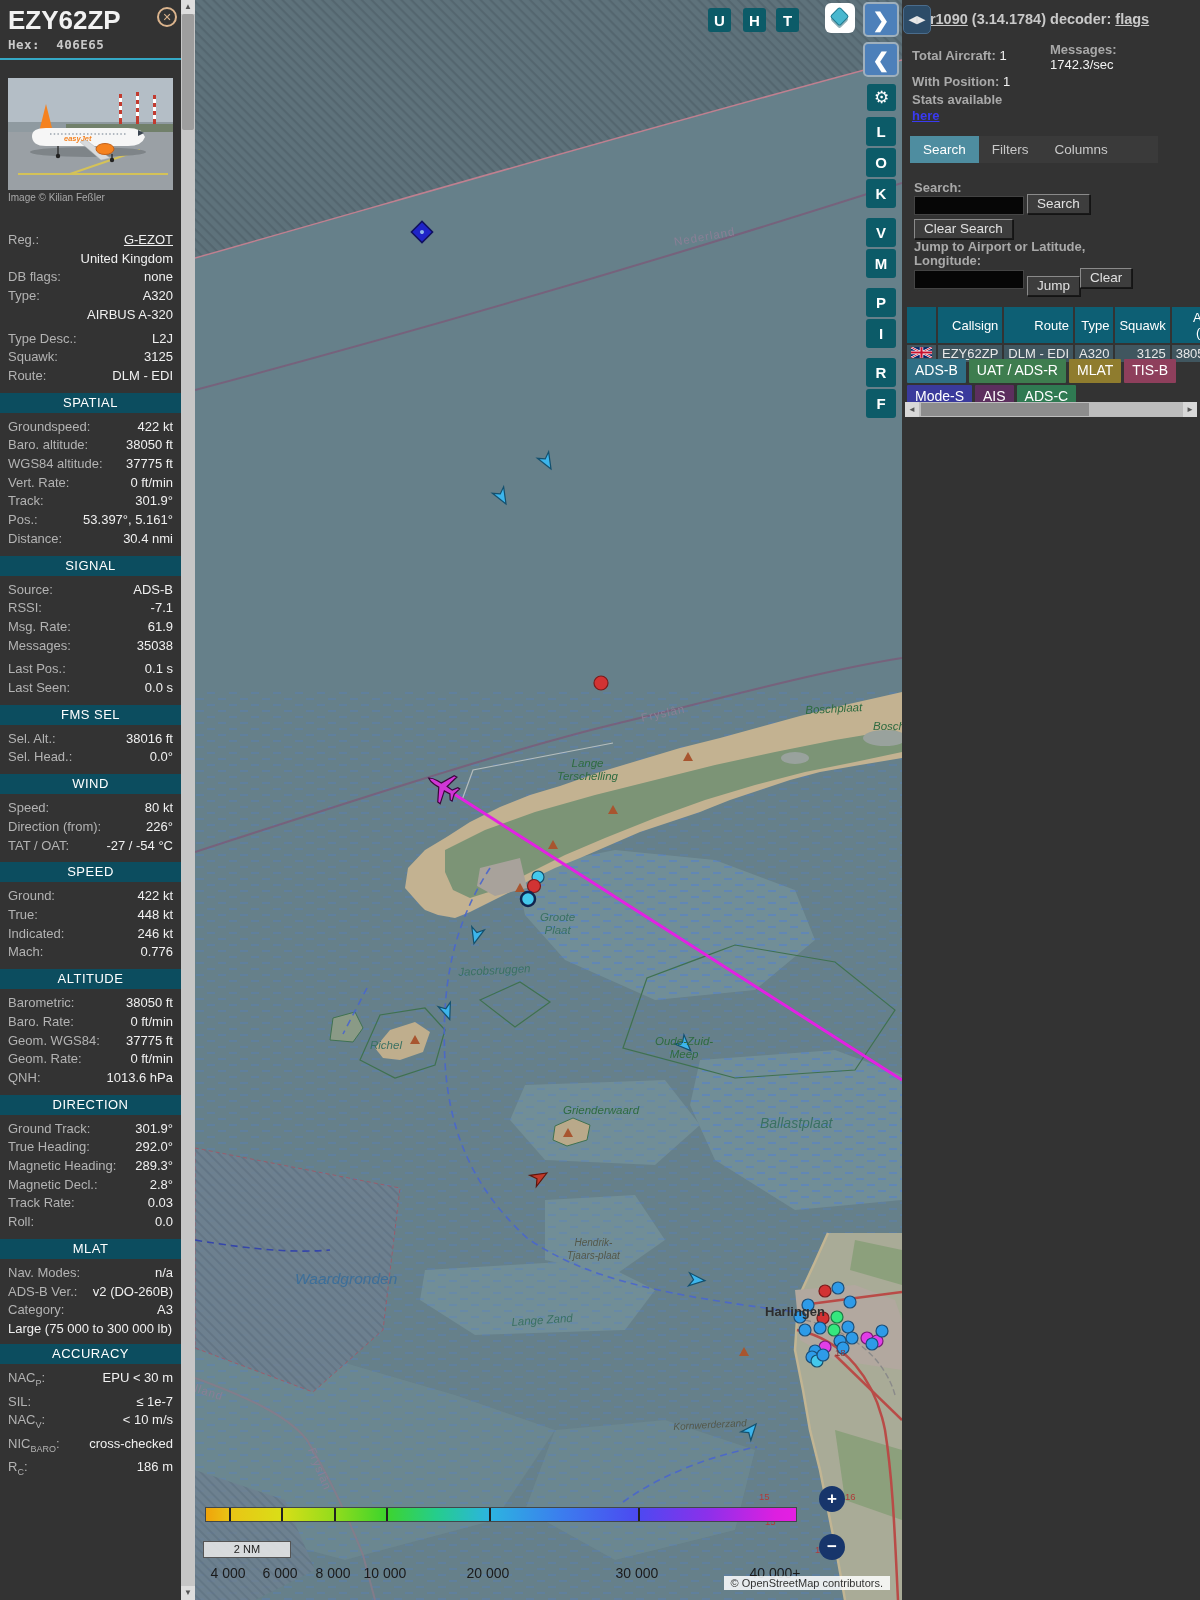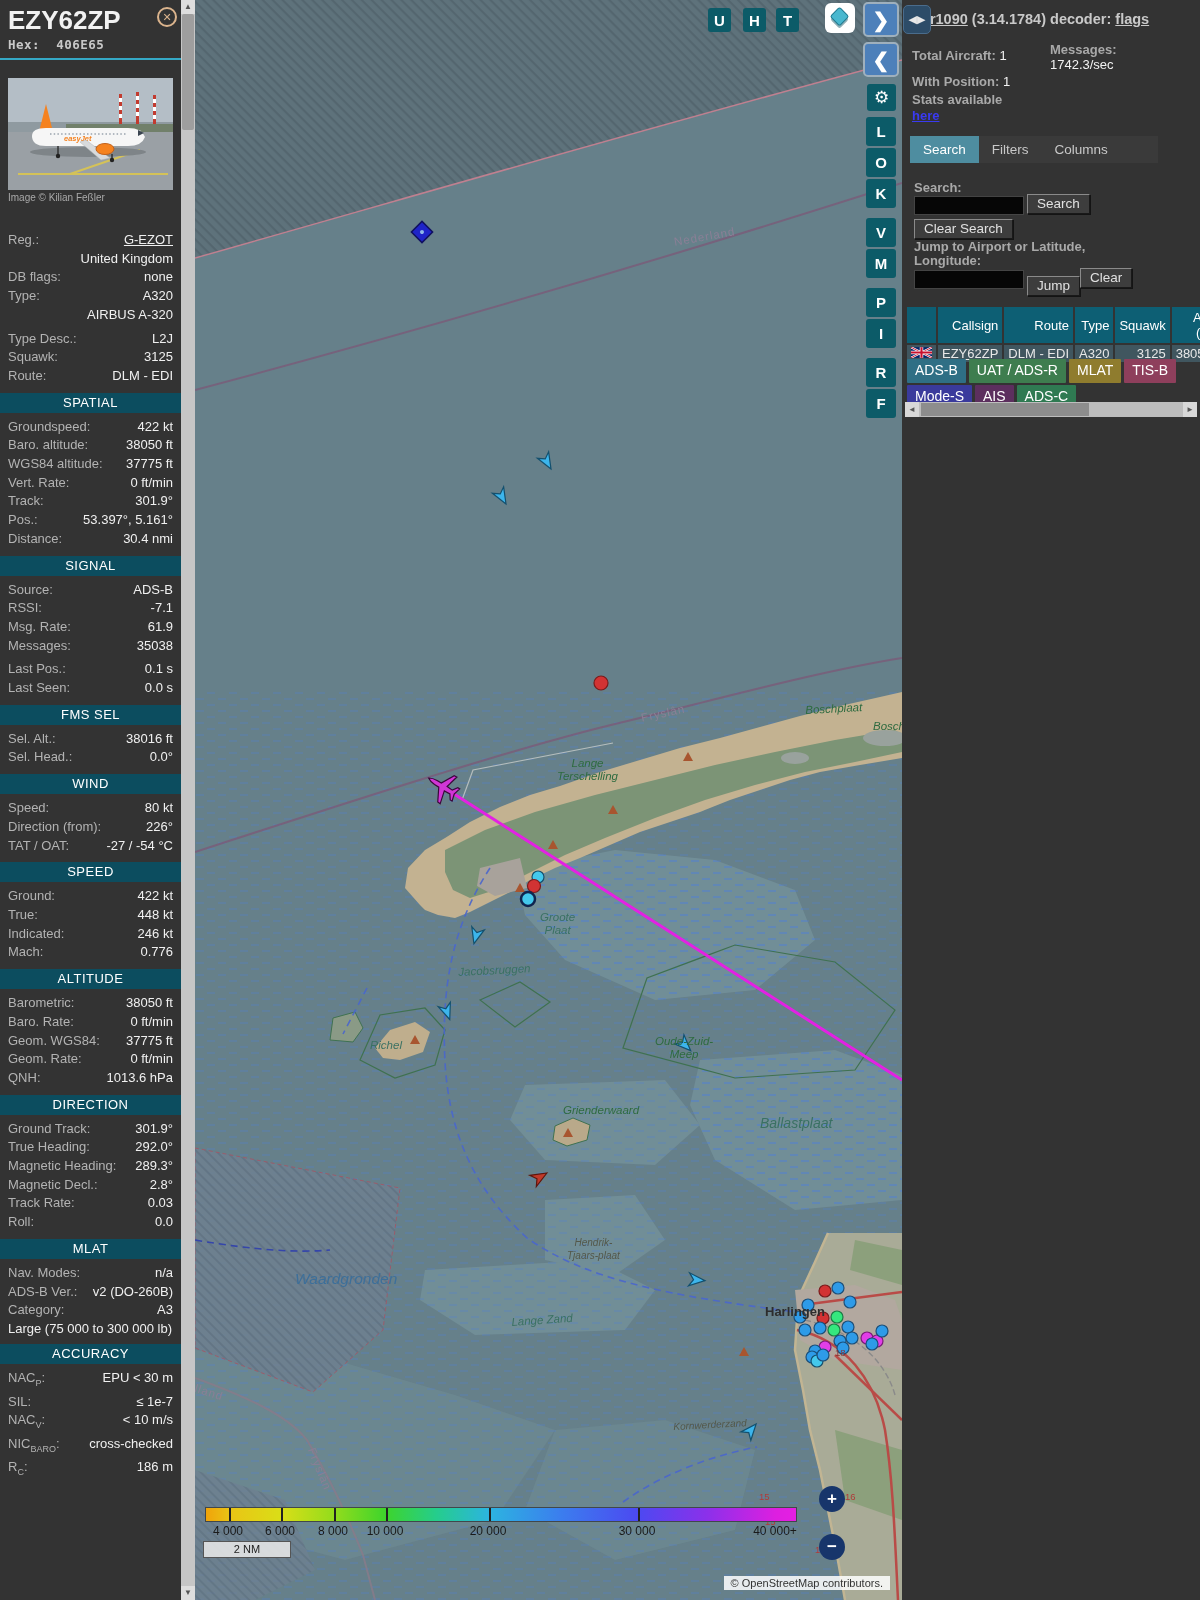--- a/index.html
+++ b/index.html
@@ -41,21 +41,21 @@
   .lab-gray-sm{color:#54584a;font-style:italic;font-size:10px;}
   .lab-road{color:#b03a3a;font-size:9.5px;}
   .lab-road-dk{color:#8a3030;font-size:9.5px;}
   .mapbtn{position:absolute;background:#0c5b68;color:#fff;border:none;border-radius:3px;font-weight:bold;font-size:15px;font-family:"Liberation Sans",sans-serif;display:flex;align-items:center;justify-content:center;cursor:pointer;padding:0;}
   .chev{position:absolute;left:668px;width:36px;height:35px;background:#4d80ba;border:2px solid #9fb0bd;border-radius:5px;color:#fff;font-size:20px;font-weight:bold;display:flex;align-items:center;justify-content:center;cursor:pointer;padding:0;}
   #layersbtn{position:absolute;left:630px;top:3px;width:30px;height:30px;background:#fff;border:none;border-radius:6px;cursor:pointer;padding:0;}
   .zoombtn{position:absolute;left:624px;width:26px;height:26px;border-radius:50%;background:#17356b;color:#fff;border:none;font-size:17px;font-weight:bold;line-height:24px;text-align:center;cursor:pointer;padding:0;}
   #legendbar{position:absolute;left:10px;top:1507px;width:590px;height:13px;border:1px solid #41474b;
     background:linear-gradient(to right,#f0a30a 0%,#e9c415 4%,#dade17 12.7%,#93dc1c 21.7%,#3dd42c 30.5%,#25cd8c 39%,#2cb4e0 48%,#3b7eee 60%,#4c49f1 73.2%,#8c30ea 85%,#dd1fe0 96.6%,#e51fe3 100%);}
   .ltick{position:absolute;top:0;width:2px;height:13px;background:#222;}
-  .llab{position:absolute;top:1524px;transform:translateX(-50%);font-size:12px;color:#1a1a1a;}
+  .llab{position:absolute;top:1565px;transform:translateX(-50%);font-size:14px;color:#1a1a1a;}
   #scalebar{position:absolute;left:8px;top:1541px;width:86px;height:15px;background:rgba(235,235,235,.85);border:1px solid #555;font-size:11px;color:#222;text-align:center;line-height:15px;}
   #attrib{position:absolute;right:12px;bottom:10px;background:rgba(255,255,255,.85);padding:1px 7px;font-size:11px;color:#333;}
   
   #panel{position:absolute;left:902px;top:0;width:298px;height:1600px;background:#333;color:#ccc;font-size:13px;}
   #arrowsbtn{position:absolute;left:1px;top:5px;width:28px;height:29px;background:#2d4c68;border:1px solid #4a6c8c;border-radius:5px;color:#e8e8e8;font-size:11px;cursor:pointer;padding:0;}
   .phead{position:absolute;left:15px;top:11px;font-size:14.5px;font-weight:bold;color:#c9c9c9;white-space:nowrap;}
   .phead a{color:#c9c9c9;text-decoration:underline;cursor:pointer;}
   .b{font-weight:bold;color:#a9a9a9;}
   .v{color:#f2f2f2;}
   .statitem{position:absolute;white-space:nowrap;}

